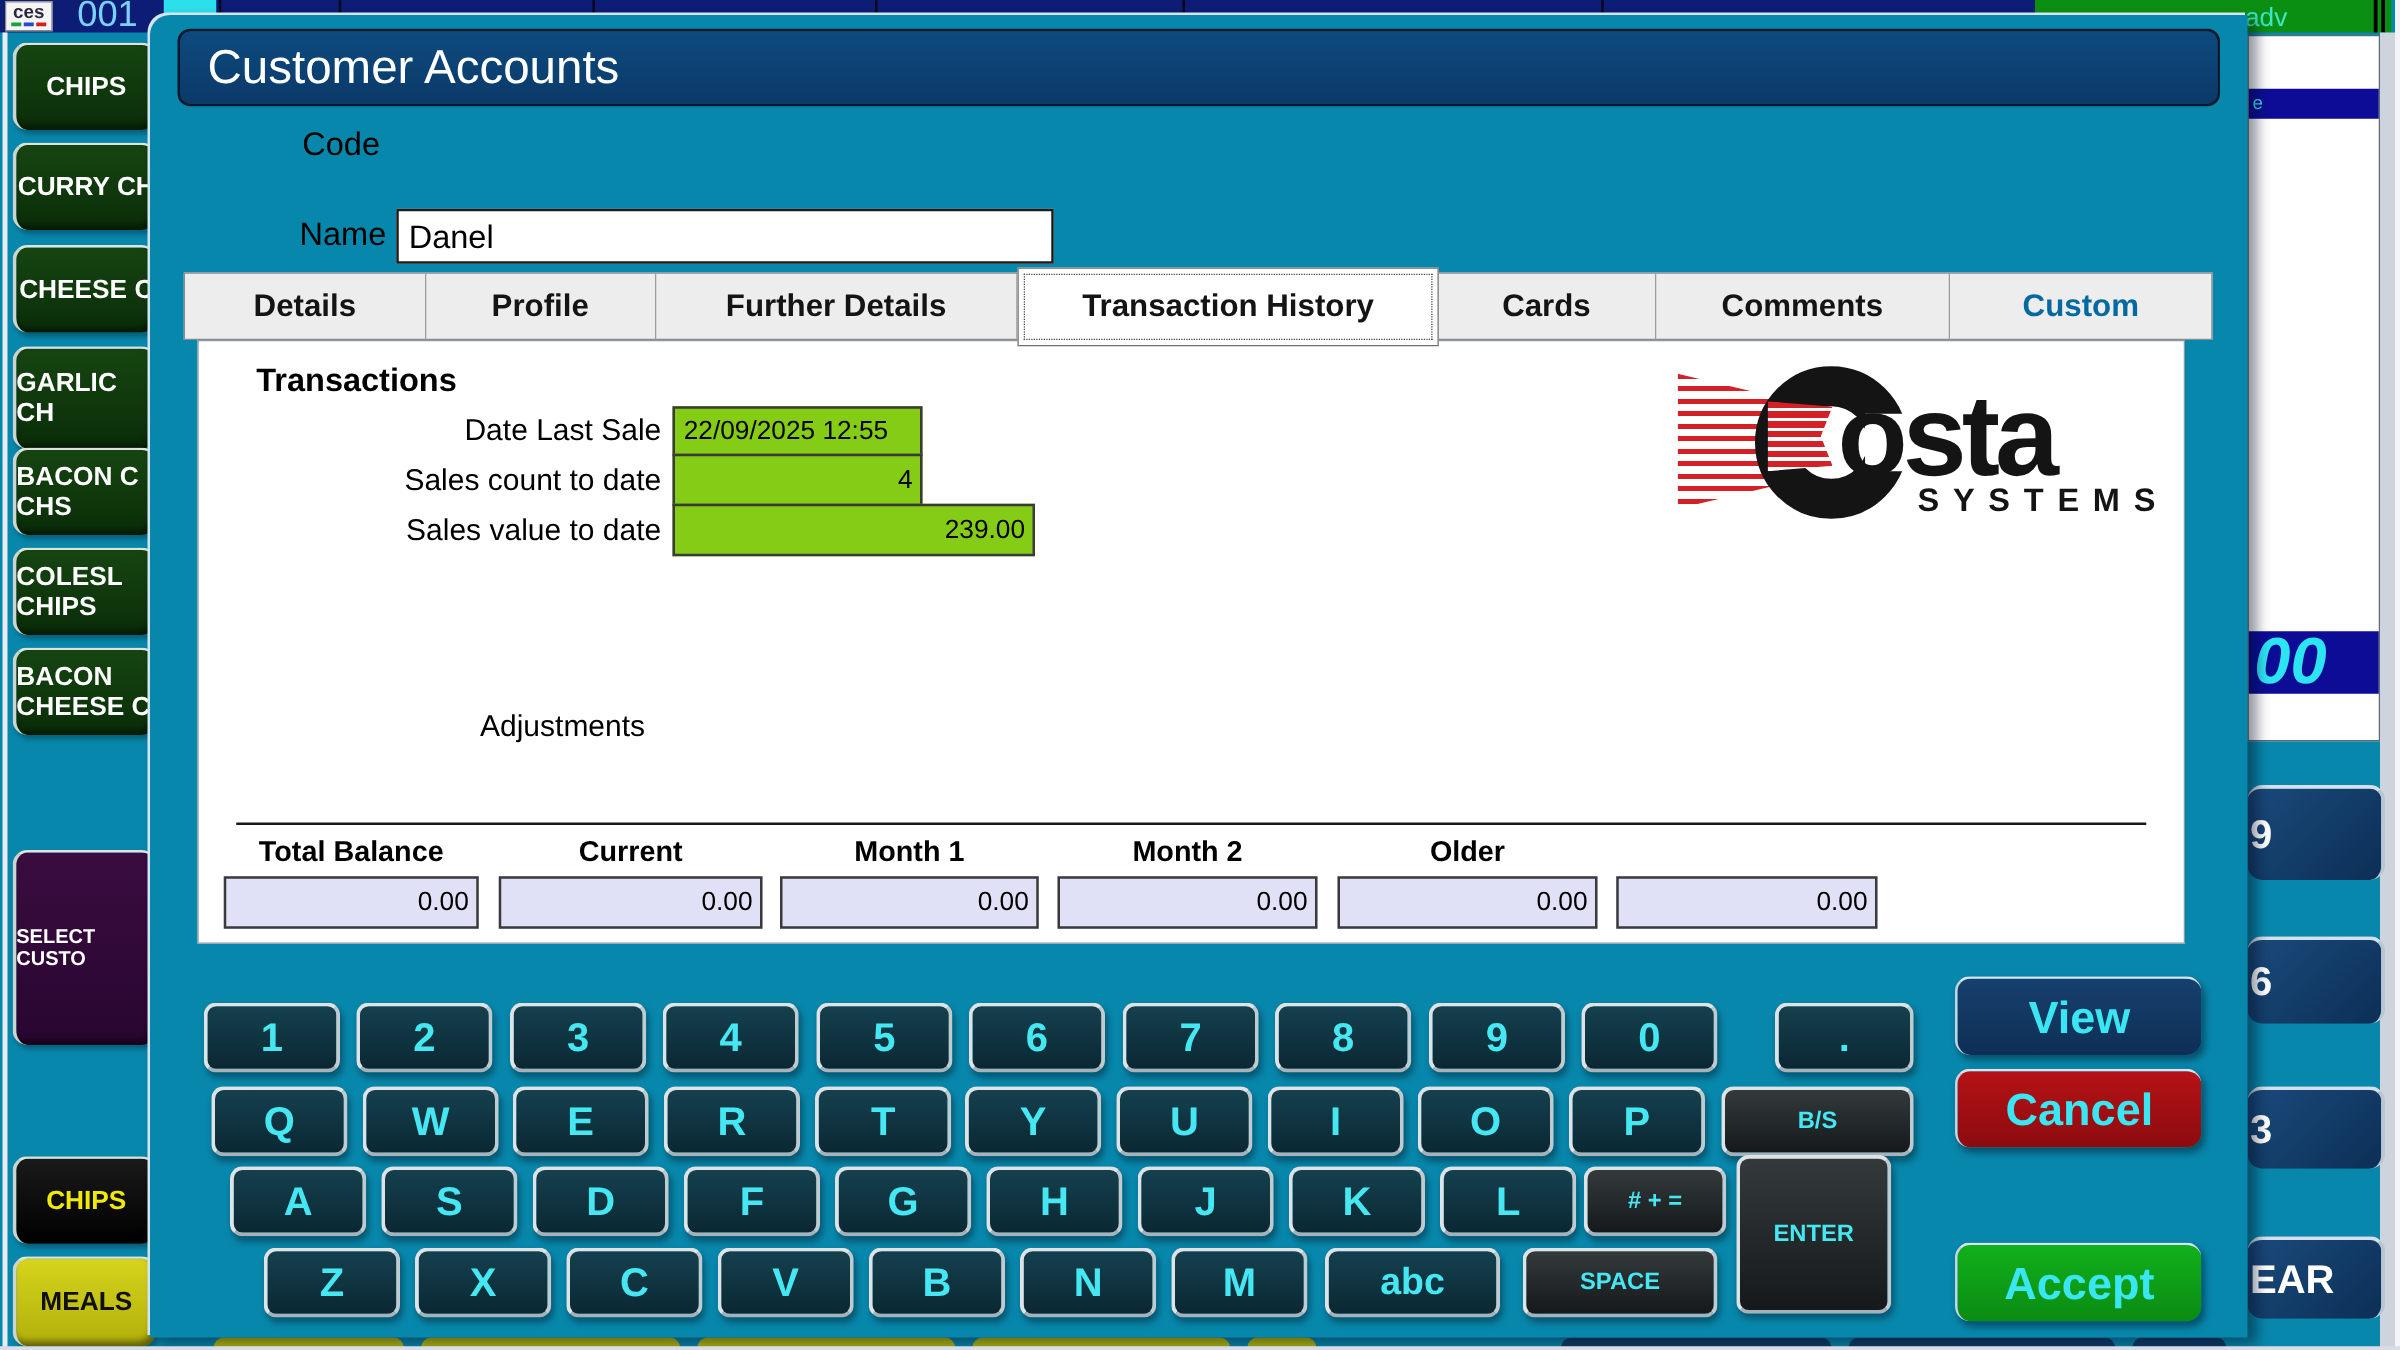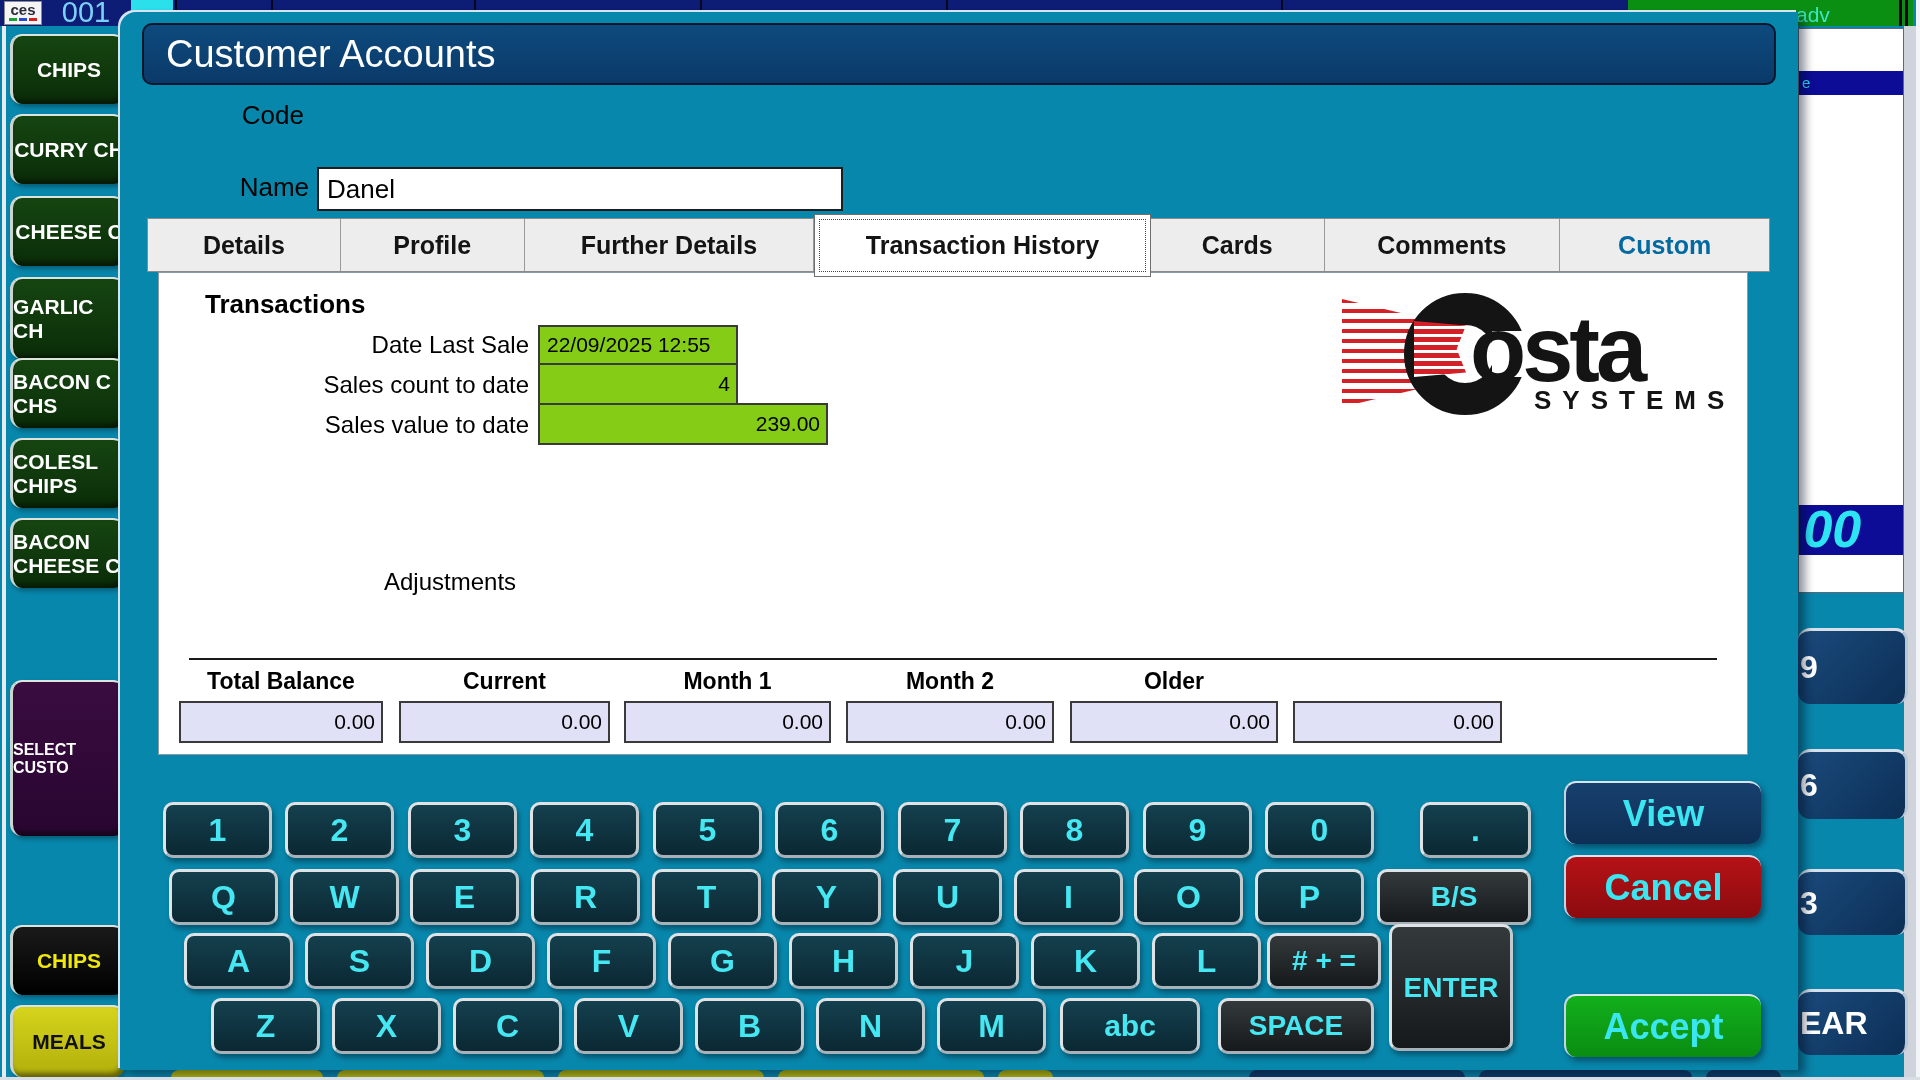--- a/index.html
+++ b/index.html
@@ -98,21 +98,21 @@
   .logo-osta{left:128px;top:12px;font-size:92px;font-weight:bold;letter-spacing:-4px;color:#141414;line-height:1;}
   .logo-sys{left:192px;top:94px;font-size:26px;font-weight:bold;letter-spacing:11px;color:#141414;}
 
   
   .key{width:109px;height:56px;border-radius:10px;
     background:linear-gradient(180deg,#15404e,#0a2833);
     color:#45e8f2;font-weight:bold;font-size:32px;display:flex;align-items:center;justify-content:center;
     border:3px solid #dfe3e6;border-bottom-color:#a9b1b8;border-right-color:#c3cace;
     box-shadow:2px 4px 5px rgba(0,0,10,.35);}
   .key.dark{background:linear-gradient(180deg,#34393c,#15191b);}
-  .key.small{font-size:28px;}
+  .key.small{font-size:19px;}
 
   
   .action{left:1444px;width:197px;height:63px;border-radius:12px;color:#3ae6f2;font-weight:bold;font-size:36px;
     display:flex;align-items:center;justify-content:center;
     border-top:2px solid #d8e4ee;border-left:2px solid #c4d4e2;box-shadow:3px 4px 6px rgba(0,0,15,.4);}
   .action.view{background:linear-gradient(180deg,#17406e,#0e2f55);}
   .action.cancel{background:linear-gradient(180deg,#b51216,#8c0b0f);}
   .action.accept{background:linear-gradient(180deg,#12b01c,#0a8c12);}
 </style>
 </head>

